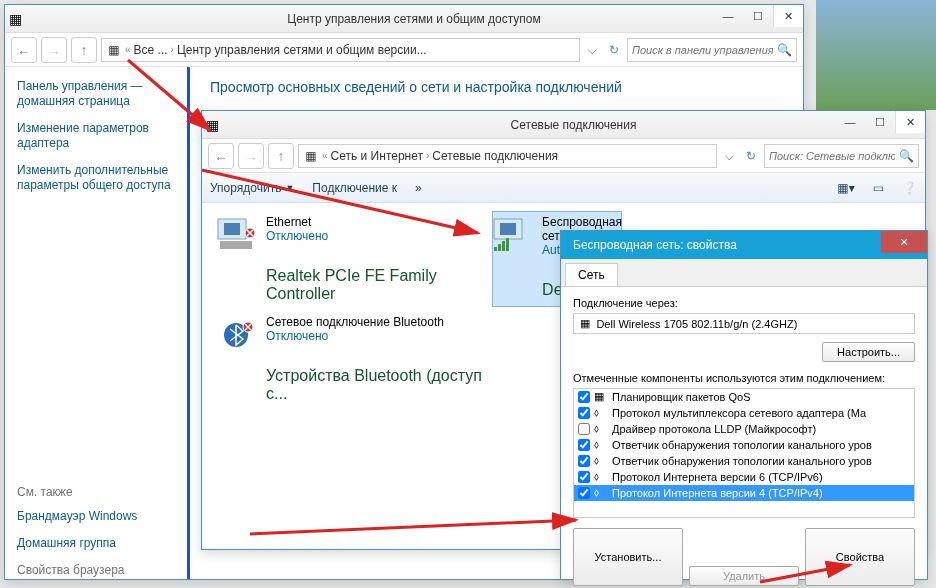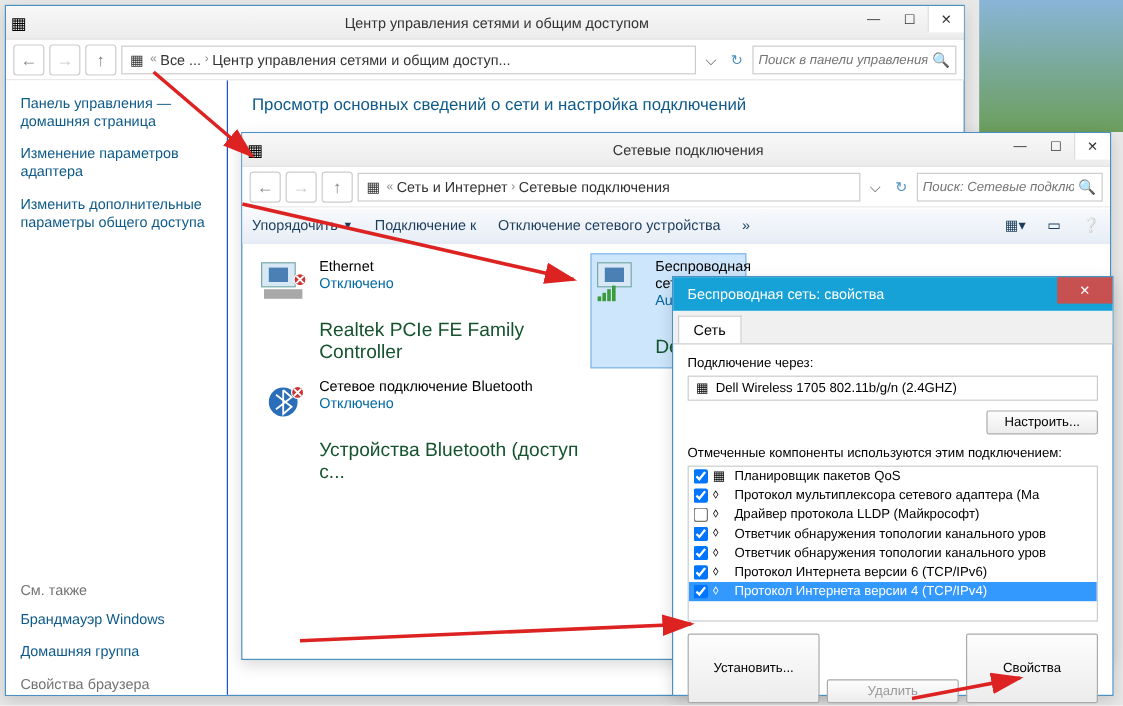--- a/index.html
+++ b/index.html
@@ -14,31 +14,31 @@
 .wincontrols .close-alt { background: #fff; }
 .toolbar { display: flex; align-items: center; height: 34px; padding: 0 6px; background: #fff; border-bottom: 1px solid #e4e4e4; gap: 4px; }
 .navbtn { width: 26px; height: 26px; border: 1px solid #ccc; border-radius: 3px; display: flex; align-items: center; justify-content: center; color: #888; font-size: 14px; }
 .breadcrumb { flex: 1; height: 24px; border: 1px solid #ccc; display: flex; align-items: center; padding: 0 4px; font-size: 12px; gap: 3px; overflow: hidden; }
 .breadcrumb span { color: #333; white-space: nowrap; }
 .breadcrumb .sep { color: #888; font-size: 10px; }
 .searchbox { width: 170px; height: 24px; border: 1px solid #ccc; display: flex; align-items: center; padding: 0 4px; color: #999; gap: 4px; }
 .searchbox input { border: none; outline: none; width: 100%; font-size: 11px; color: #999; font-style: italic; }
 .bc-icon { width: 16px; height: 16px; display: inline-flex; align-items: center; justify-content: center; }
 .main-body { display: flex; height: calc(100% - 62px); }
-.sidebar { width: 185px; padding: 12px 12px; background: #fff; border-right: 1px solid #1d4ed8; }
+.sidebar { width: 185px; padding: 12px 12px; background: #fff; border-right: 3px solid #1d4ed8; }
 .sidebar a { color: #0e5a8a; text-decoration: none; display: block; margin-bottom: 12px; font-size: 12px; line-height: 15px; }
 .sidebar .muted { color: #737373; }
 .content { flex: 1; padding: 8px 20px; }
 .heading { color: #0e5a8a; font-size: 14px; margin: 4px 0 10px; }
 
 
 .w2-toolbar2 { display: flex; align-items: center; height: 30px; background: linear-gradient(#f7f9fc,#e8eef6); border-top: 1px solid #fff; border-bottom: 1px solid #d6e0ee; padding: 0 8px; gap: 18px; font-size: 12px; color: #1b3d5c; }
 .w2-toolbar2 .item { display: flex; align-items: center; gap: 4px; }
 .adapter-list { padding: 8px 10px; }
-.adapter { display: flex; align-items: flex-start; gap: 10px; padding: 4px; margin-bottom: 4px; }
+.adapter { display: flex; align-items: flex-start; gap: 10px; padding: 4px; margin-bottom: 4px; justify-content: center; }
 .adapter.selected { background: #cde6fb; border: 1px solid #7fb6e8; padding: 3px; }
 .adapter-icon { width: 40px; height: 40px; display: flex; align-items: center; justify-content: center; flex-direction: column; }
 .adapter-text .name { font-size: 12px; color: #000; }
 .adapter-text .status { font-size: 12px; color: #0369a1; }
 .adapter-text .desc { font-size: 16px; color: #14532d; margin-top: 24px; }
 .adapter-row { display: flex; gap: 20px; }
 
 
 .w3 .titlebar { background: #16a2d7; color: #fff; border: none; }
 .w3 .titlebar .title { color: #fff; text-align: left; padding-left: 8px; }
@@ -81,21 +81,21 @@
   </div>
   <div class="toolbar">
     <div class="navbtn">←</div>
     <div class="navbtn" style="color:#ccc;">→</div>
     <div class="navbtn">↑</div>
     <div class="breadcrumb">
       <span class="bc-icon">▦</span>
       <span class="sep">«</span>
       <span>Все ...</span>
       <span class="sep">›</span>
-      <span>Центр управления сетями и общим доступ...</span>
+      <span>Центр управления сетями и общим версии...</span>
     </div>
     <span class="sep" style="padding:0 4px;color:#666;">⌵</span>
     <span style="color:#4a90c2;padding:0 4px;">↻</span>
     <div class="searchbox">
       <input placeholder="Поиск в панели управления" style="">
       <span style="color:#666;">🔍</span>
     </div>
   </div>
   <div class="main-body">
     <div class="sidebar">
@@ -144,21 +144,20 @@
       <input placeholder="Поиск: Сетевые подключени" style="">
       <span style="color:#666;">🔍</span>
     </div>
   </div>
   <div class="w2-toolbar2">
     <div class="item">
         <span>Упорядочить</span> 
         <span style="font-size:9px;">▼</span>
       </div>
     <div class="item">Подключение к</div>
-    <div class="item">Отключение сетевого устройства</div>
     <div class="item">»</div>
     <div style="flex:1"></div>
     <div class="item">▦▾</div>
     <div class="item">▭</div>
     <div class="item" style="color:#2a7ab8;">❔</div>
   </div>
   <div class="adapter-list">
     <div class="adapter-row">
       <div class="adapter" style="width:260px;">
         <div class="adapter-icon">

